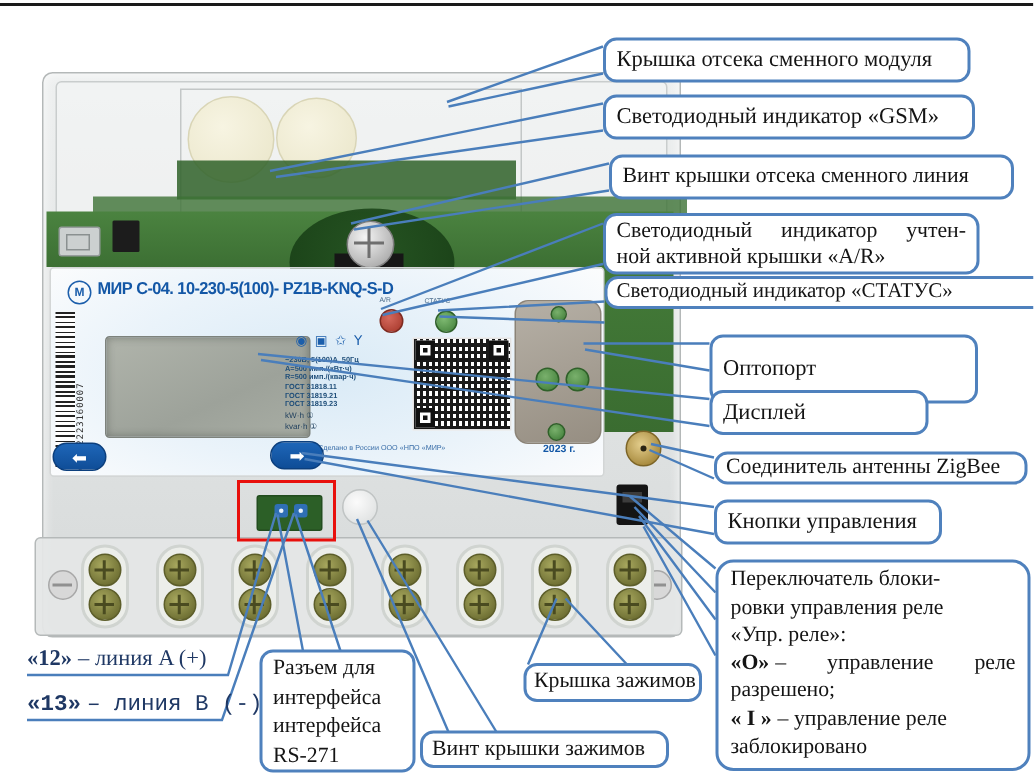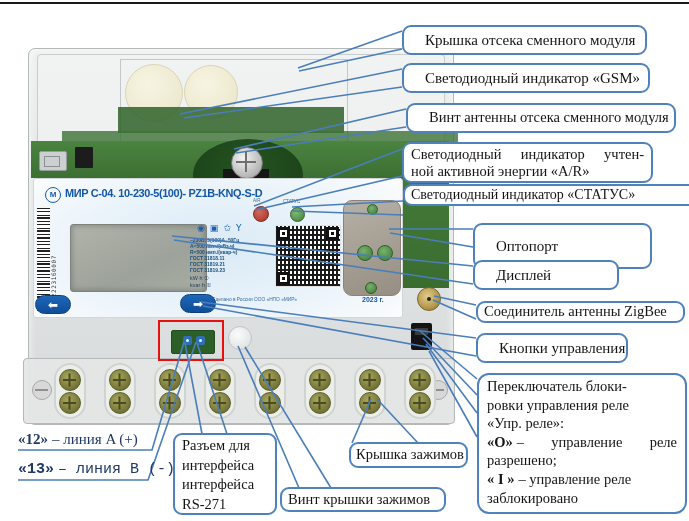--- a/index.html
+++ b/index.html
@@ -119,21 +119,21 @@
   .tscrew:before,.tscrew:after{content:"";position:absolute;left:3px;top:9px;width:13px;height:2px;background:#4a4b20;}
   .tscrew:after{transform:rotate(90deg);}
 
   
   .red-rect{position:absolute;left:158px;top:320px;width:62px;height:37px;border:2.5px solid #e8100c;z-index:4;}
   svg.lines{position:absolute;left:0;top:0;z-index:6;}
 
   
   .callout{position:absolute;background:#fff;border:2px solid #4f81bd;border-radius:9px;box-sizing:border-box;
            font:15px/1.2 "Liberation Serif",serif;color:#141414;display:flex;align-items:center;
-           padding:1px 21px;z-index:10;white-space:nowrap;}
+           padding:1px 7px;z-index:10;white-space:nowrap;}
   .c1{left:402px;top:25px;width:245px;height:30px;}
   .c2{left:402px;top:63px;width:248px;height:30px;align-items:center;}
   .c3{left:406px;top:103px;width:270px;height:30px;font-size:14.5px;}
   .c4{left:402px;top:142px;width:251px;height:41px;display:block;padding:2px 7px;font-size:14.5px;line-height:17px;}
   .c4 .jl{text-align:justify;text-align-last:justify;}
   .c5{left:403px;top:184px;width:300px;height:22px;font-size:14px;padding:0 6px;}
   .c6{left:473px;top:223px;width:179px;height:46px;}
   .c7{left:473px;top:260px;width:146px;height:30px;}
   .c8{left:476px;top:301px;width:209px;height:22px;font-size:14.5px;padding:0 6px;}
   .c9{left:476px;top:333px;width:152px;height:30px;}
@@ -286,25 +286,25 @@
     </g>
   </svg>
 
   <div class="callout c1">
       <span>Крышка отсека сменного модуля</span>
     </div>
   <div class="callout c2">
       <span>Светодиодный индикатор «GSM»</span>
     </div>
   <div class="callout c3">
-      <span>Винт антенны отсека сменного модуля</span>
+      <span>Винт крышки отсека сменного линия</span>
     </div>
   <div class="callout c4">
     <div class="jl">Светодиодный индикатор учтен-</div>
-    <div>ной активной энергии «A/R»</div>
+    <div>ной активной крышки «A/R»</div>
   </div>
   <div class="callout c5">
       <span>Светодиодный индикатор «СТАТУС»</span>
     </div>
   <div class="callout c6">
       <span>Оптопорт</span>
     </div>
   <div class="callout c7">
       <span>Дисплей</span>
     </div>

